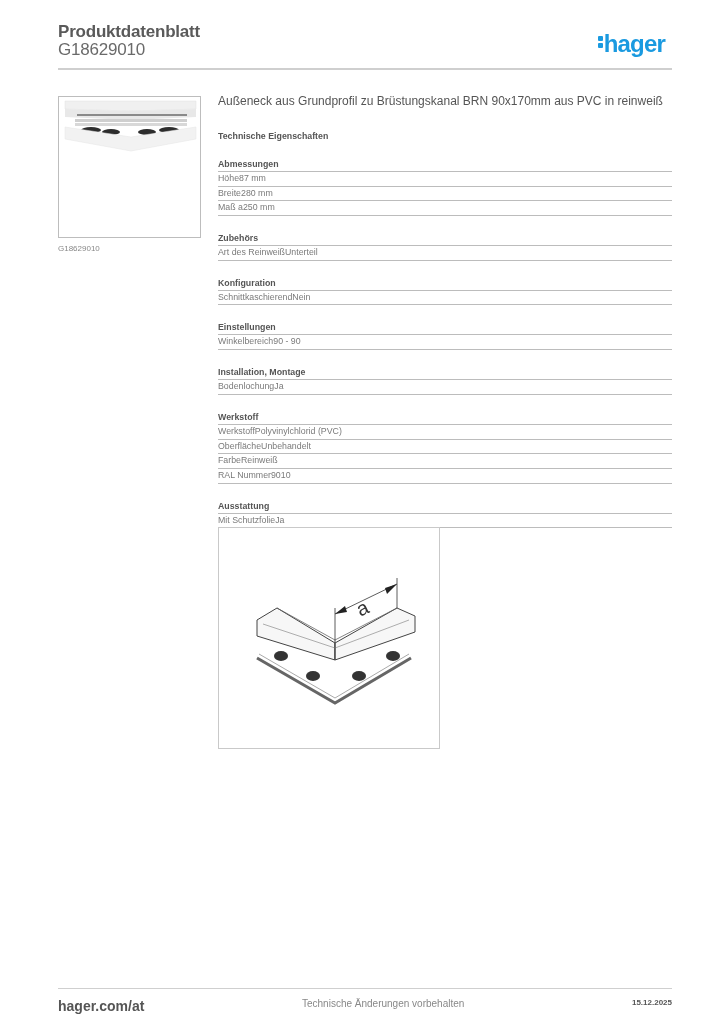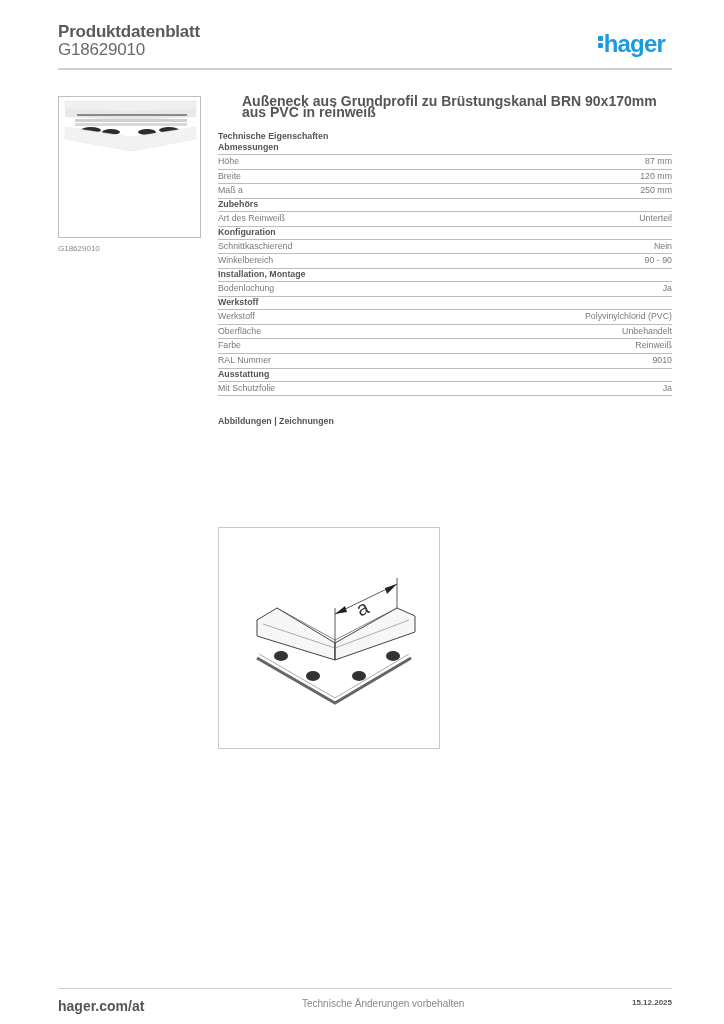--- a/index.html
+++ b/index.html
@@ -11,27 +11,27 @@
     .subtitle { position: absolute; left: 0; top: 20px; font-size: 17px; color: #6a6a6a; letter-spacing: -0.2px; }
     .logo { position: absolute; right: 7px; top: 10px; font-size: 24px; font-weight: bold; color: #1a9ae0; letter-spacing: -0.8px; }
     .logo .colon { display: inline-block; width: 6px; position: relative; top: -2px; }
     .logo .colon i { display: block; width: 5px; height: 5px; background: #1a9ae0; border-radius: 1px; margin: 2px 0; }
     .header-rule { position: absolute; left: 58px; top: 68px; width: 614px; height: 2px; background: #cfcfcf; }
 
     .product-image { position: absolute; left: 58px; top: 96px; width: 143px; height: 142px; border: 1px solid #bdbdbd; background: #fff; overflow: hidden; }
     .image-caption { position: absolute; left: 58px; top: 244px; font-size: 8px; color: #888; }
 
     .content { position: absolute; left: 218px; top: 96px; width: 454px; }
-    .desc { font-size: 14px; font-weight: bold; color: #555; height: 11px; line-height: 11px; margin-left: 24px; }
+    .desc { font-size: 12px; font-weight: normal; color: #555; height: 11px; line-height: 11px; }
     .tech-title { font-size: 8.8px; font-weight: bold; color: #555; margin-top: 24px; height: 11px; line-height: 11px; }
 
-    .section { }
+    .section { margin-top: 17px; }
     .section:first-of-type { margin-top: 15px; }
     .section-title { font-size: 8.8px; font-weight: bold; color: #555; height: 11px; line-height: 11px; border-bottom: 1px solid #bcbcbc; padding-bottom: 1px; box-sizing: content-box; }
-    .row { display: flex; justify-content: space-between; height: 14.7px; line-height: 13px; font-size: 8.8px; color: #7a7a7a; border-bottom: 1px solid #bcbcbc; }
+    .row { display: flex; height: 14.7px; line-height: 13px; font-size: 8.8px; color: #7a7a7a; border-bottom: 1px solid #bcbcbc; }
     .row .val { text-align: right; }
 
     .drawings-title { font-size: 8.8px; font-weight: bold; color: #555; margin-top: 20px; height: 11px; line-height: 11px; }
     .drawing { position: absolute; left: 218px; top: 527px; width: 222px; height: 222px; border: 1px solid #c9c9c9; background: #fff; }
 
     .footer-rule { position: absolute; left: 58px; top: 988px; width: 614px; height: 1px; background: #cfcfcf; }
     .footer-left { position: absolute; left: 58px; top: 998px; font-size: 14px; font-weight: bold; color: #555; }
     .footer-center { position: absolute; left: 302px; top: 998px; font-size: 10px; color: #888; }
     .footer-right { position: absolute; right: 52px; top: 998px; font-size: 8px; font-weight: bold; color: #555; }
   </style>
@@ -70,21 +70,21 @@
   <div class="tech-title">Technische Eigenschaften</div>
 
   <div class="section">
     <div class="section-title">Abmessungen</div>
     <div class="row">
         <span>Höhe</span>
         <span class="val">87 mm</span>
       </div>
     <div class="row">
         <span>Breite</span>
-        <span class="val">120 mm</span>
+        <span class="val">280 mm</span>
       </div>
     <div class="row">
         <span>Maß a</span>
         <span class="val">250 mm</span>
       </div>
   </div>
 
   <div class="section">
     <div class="section-title">Zubehörs</div>
     <div class="row">
@@ -95,20 +95,21 @@
 
   <div class="section">
     <div class="section-title">Konfiguration</div>
     <div class="row">
         <span>Schnittkaschierend</span>
         <span class="val">Nein</span>
       </div>
   </div>
 
   <div class="section">
+    <div class="section-title">Einstellungen</div>
     <div class="row">
         <span>Winkelbereich</span>
         <span class="val">90 - 90</span>
       </div>
   </div>
 
   <div class="section">
     <div class="section-title">Installation, Montage</div>
     <div class="row">
         <span>Bodenlochung</span>

